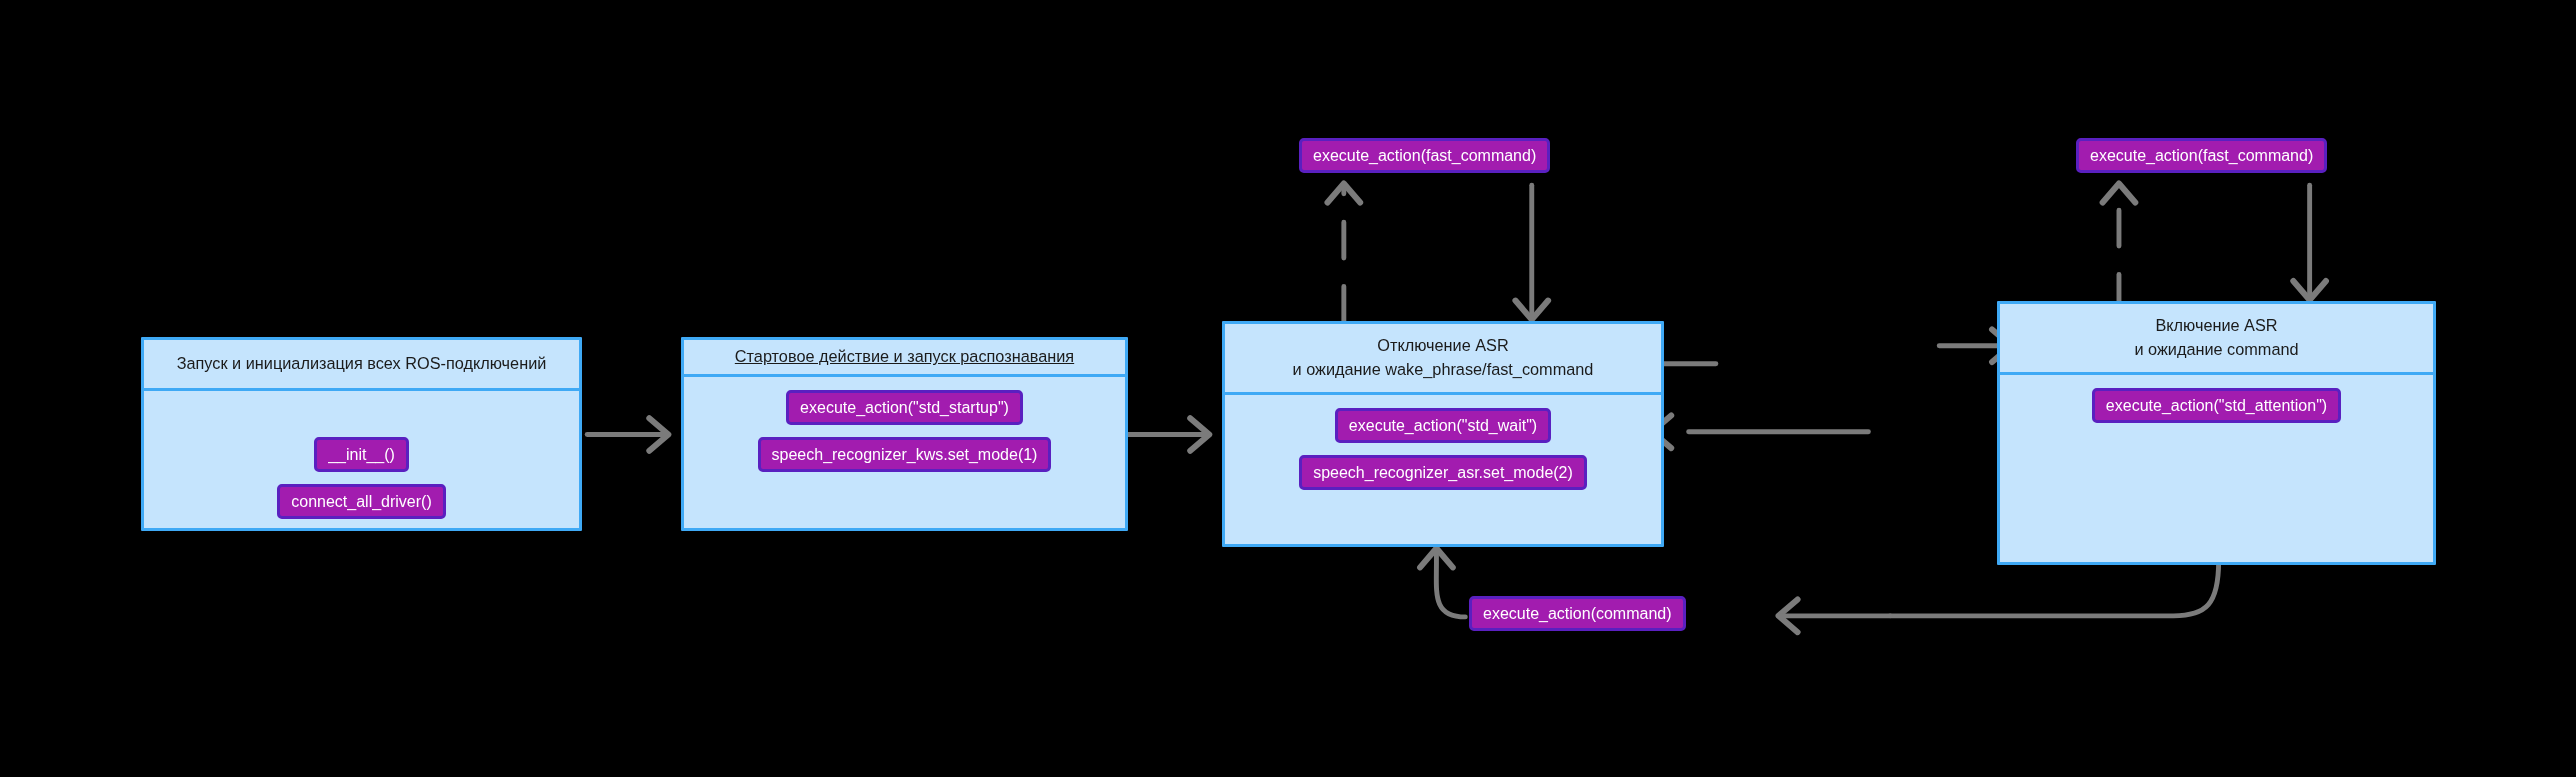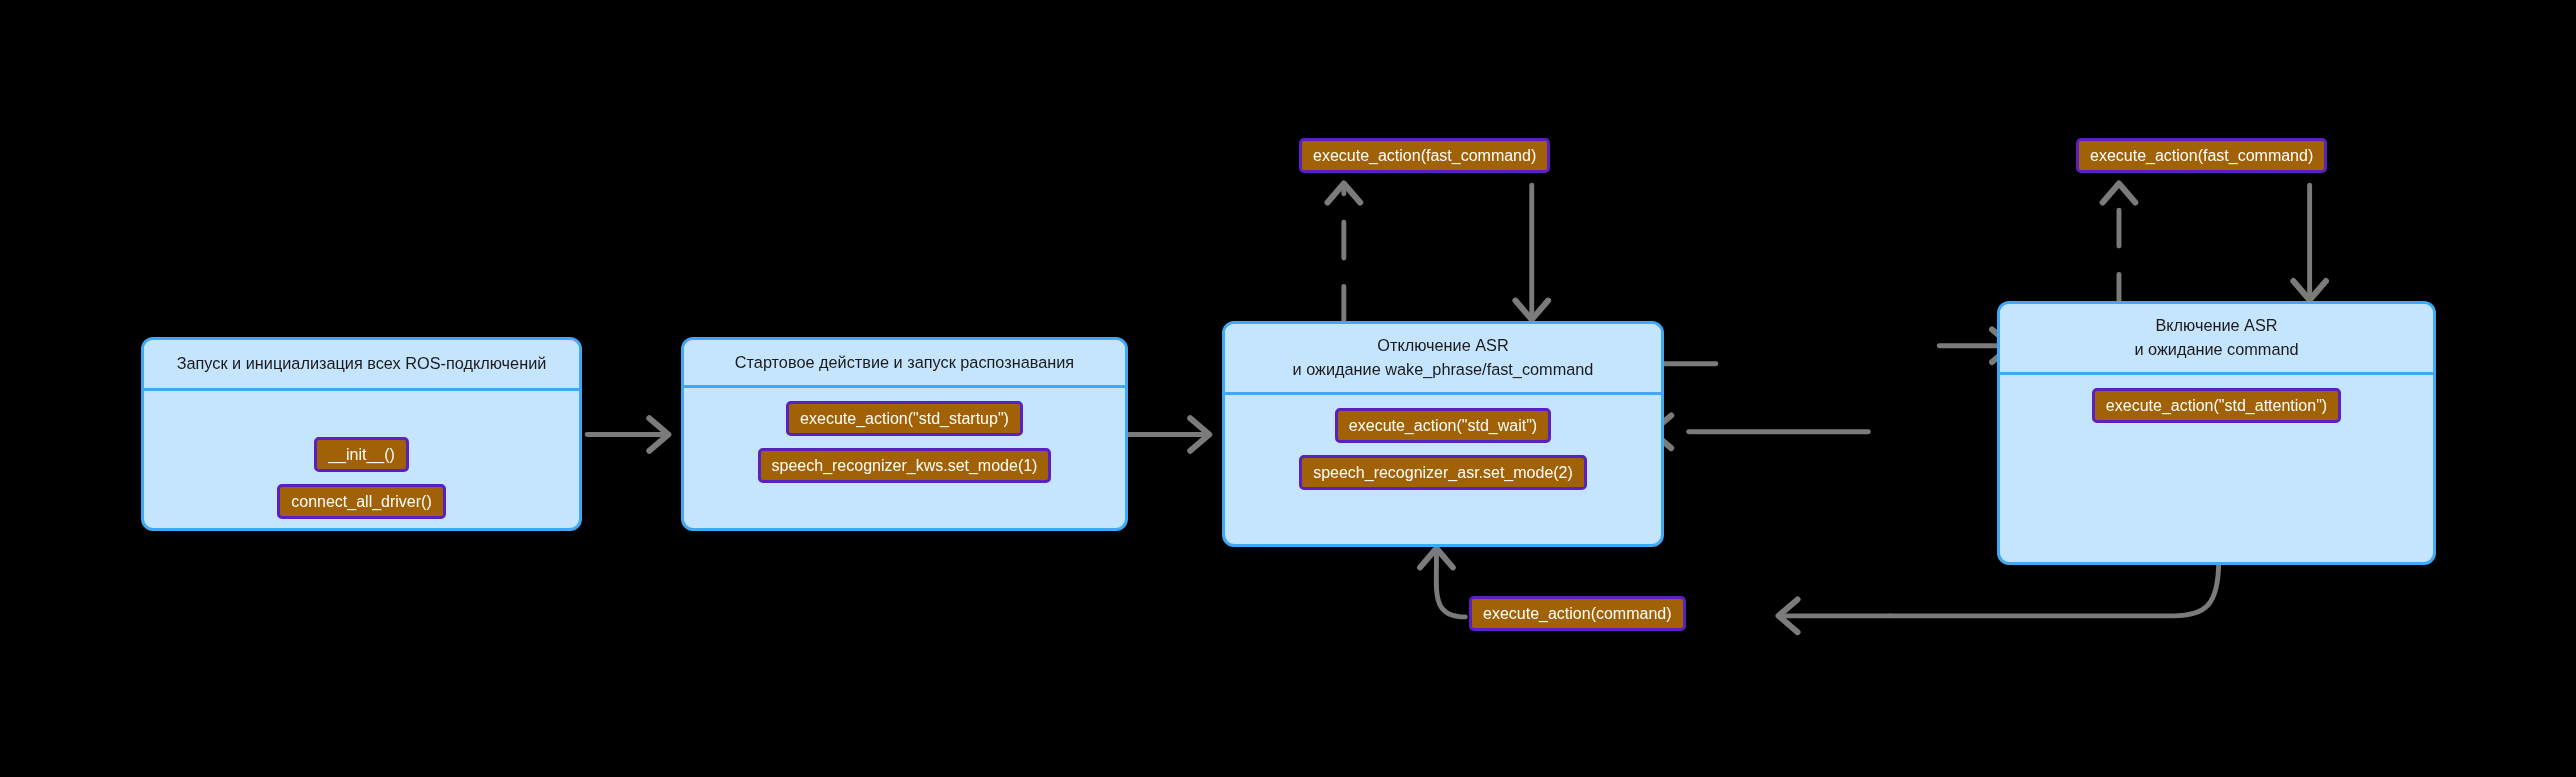--- a/index.html
+++ b/index.html
@@ -8,21 +8,21 @@
     width:2576px;height:777px;position:relative;overflow:hidden;
   }
   #stage{position:absolute;inset:0;}
 
   
   .state{
     position:absolute;
     box-sizing:border-box;
     background:#c5e4fd;
     border:3.8px solid #3fa9f5;
-    border-radius:12px;
+    border-radius:1px;
     display:flex;
     flex-direction:column;
     overflow:hidden;
   }
   .state-title{
     box-sizing:border-box;
     width:100%;
     background:#c5e4fd;
     border-bottom:3.8px solid #3fa9f5;
     color:#1b1b1b;
@@ -44,21 +44,21 @@
     padding-top:13px;
     gap:12px;
   }
 
   
   .chip{
     display:inline-flex;
     align-items:center;
     justify-content:center;
     box-sizing:border-box;
-    background:#a16207;
+    background:#a21caf;
     border:3.3px solid #5a20c0;
     border-radius:4.9px;
     color:#ffffff;
     font-size:16px;
     line-height:1;
     padding:6.5px 11px;
     white-space:nowrap;
   }
   .chip.floating{position:absolute;}
 
@@ -135,21 +135,21 @@
     <div class="state-title" style="height:51px;">
       <span class="ln">Запуск и инициализация всех ROS-подключений</span>
     </div>
     <div class="state-body">
       <span class="chip">__init__()</span>
       <span class="chip">connect_all_driver()</span>
     </div>
   </div>
 
   <div class="state" style="left:681px;top:337px;width:447px;height:194px;">
-    <div class="state-title" style="height:48px;">
+    <div class="state-title" style="height:37px;text-decoration:underline;">
       <span class="ln">Стартовое действие и запуск распознавания</span>
     </div>
     <div class="state-body">
       <span class="chip">execute_action("std_startup")</span>
       <span class="chip">speech_recognizer_kws.set_mode(1)</span>
     </div>
   </div>
 
   <div class="state" style="left:1222px;top:321px;width:442px;height:226px;">
     <div class="state-title" style="height:71px;">

